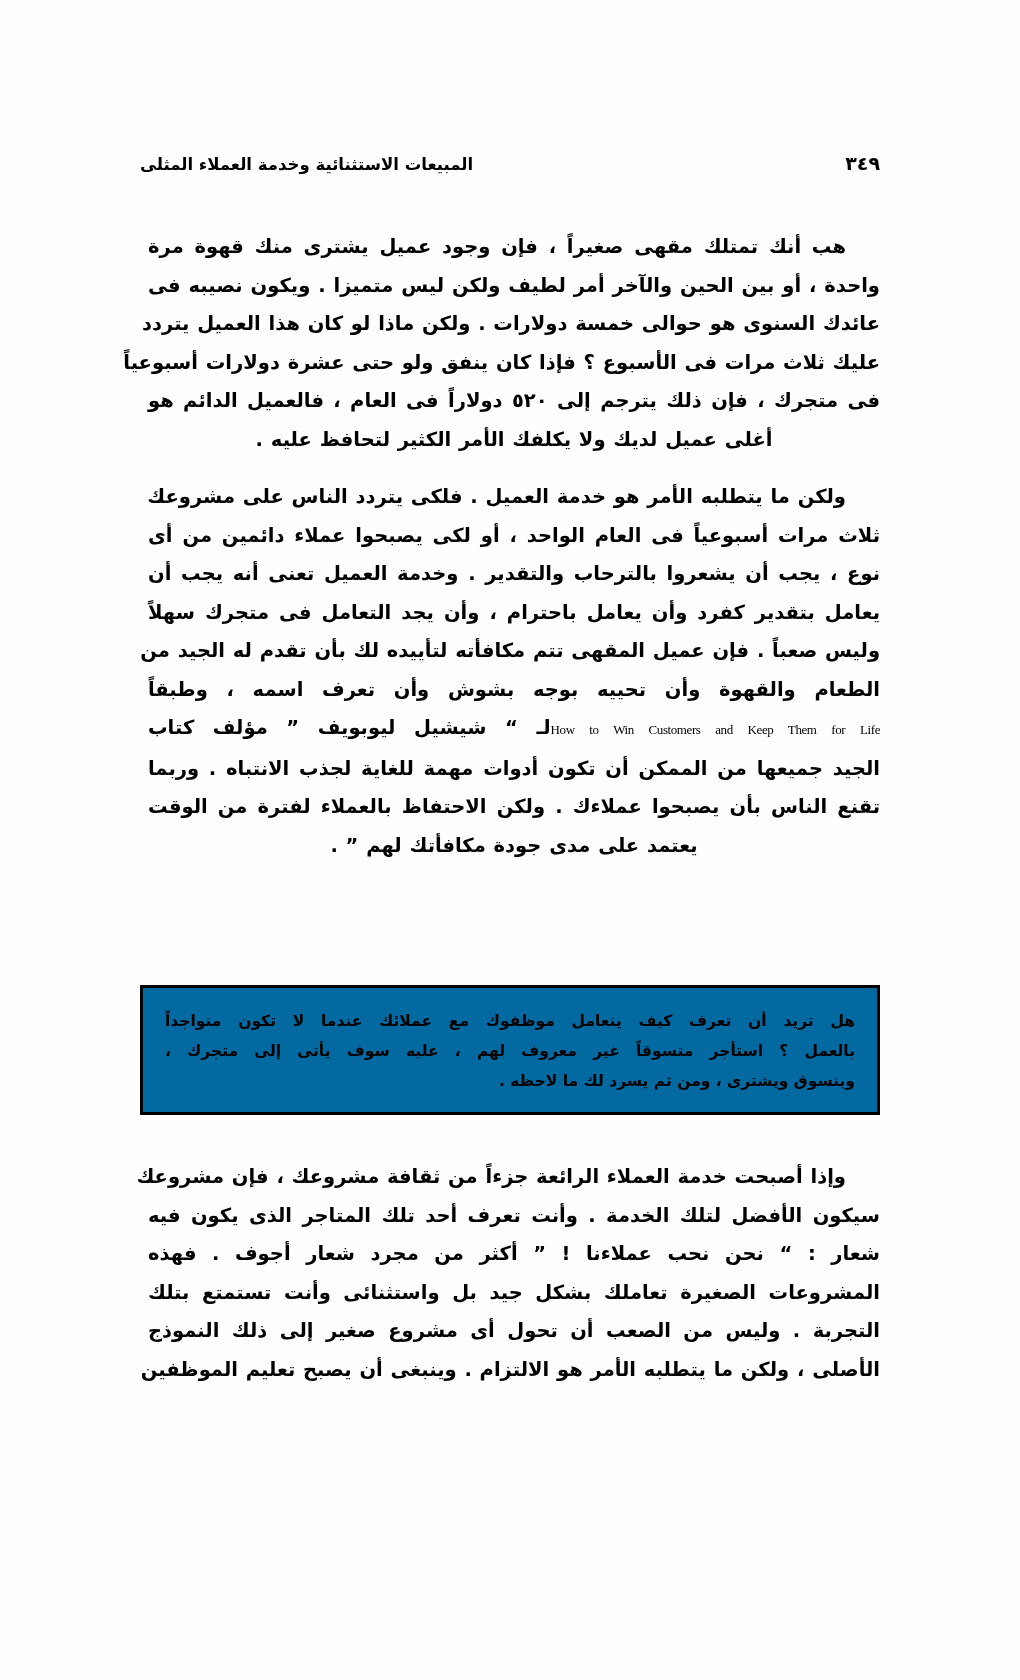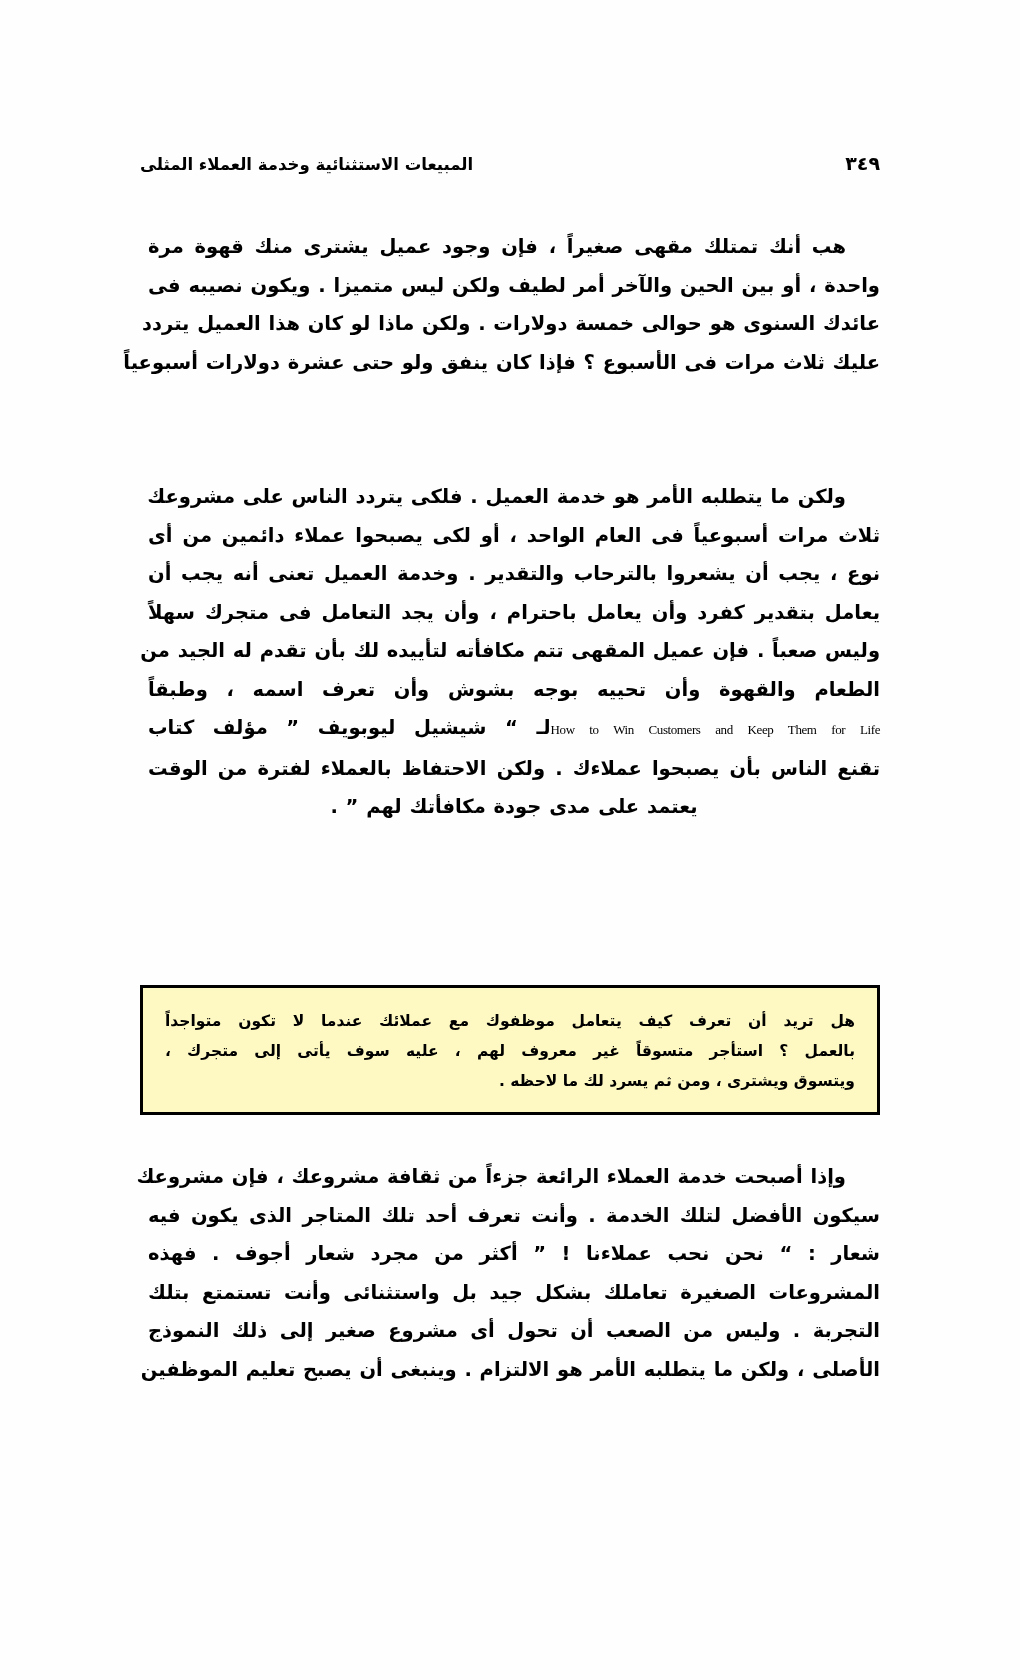--- a/index.html
+++ b/index.html
@@ -95,21 +95,21 @@
 
   
   .callout {
     position: absolute;
     top: 985px;
     right: 140px;
     left: 140px;
     border: 3px solid #000;
     padding: 18px 22px 16px 22px;
     direction: rtl;
-    background: #fef9c3;
+    background: #0369a1;
     box-sizing: border-box;
   }
   .callout .cl {
     display: block;
     font-size: 15.5px;
     line-height: 30px;
     font-weight: bold;
     letter-spacing: -0.2px;
     text-align: justify;
     text-align-last: justify;
@@ -142,32 +142,35 @@
     <span class="folio">٣٤٩</span>
     <span class="header-title">المبيعات الاستثنائية وخدمة العملاء المثلى</span>
   </div>
 
   <div class="col" id="para-1">
     <p class="para">
       <span class="ln indent">هب أنك تمتلك مقهى صغيراً ، فإن وجود عميل يشترى منك قهوة مرة</span>
       <span class="ln">واحدة ، أو بين الحين والآخر أمر لطيف ولكن ليس متميزا . ويكون نصيبه فى</span>
       <span class="ln">عائدك السنوى هو حوالى خمسة دولارات . ولكن ماذا لو كان هذا العميل يتردد</span>
       <span class="ln">عليك ثلاث مرات فى الأسبوع ؟ فإذا كان ينفق ولو حتى عشرة دولارات أسبوعياً</span>
+      <span class="ln">فى متجرك ، فإن ذلك يترجم إلى ٥٢٠ دولاراً فى العام ، فالعميل الدائم هو</span>
+      <span class="ln last-center">أغلى عميل لديك ولا يكلفك الأمر الكثير لتحافظ عليه .</span>
     </p>
   </div>
 
   <div class="col" id="para-2">
     <p class="para">
       <span class="ln indent">ولكن ما يتطلبه الأمر هو خدمة العميل . فلكى يتردد الناس على مشروعك</span>
       <span class="ln">ثلاث مرات أسبوعياً فى العام الواحد ، أو لكى يصبحوا عملاء دائمين من أى</span>
       <span class="ln">نوع ، يجب أن يشعروا بالترحاب والتقدير . وخدمة العميل تعنى أنه يجب أن</span>
       <span class="ln">يعامل بتقدير كفرد وأن يعامل باحترام ، وأن يجد التعامل فى متجرك سهلاً</span>
       <span class="ln">وليس صعباً . فإن عميل المقهى تتم مكافأته لتأييده لك بأن تقدم له الجيد من</span>
       <span class="ln">الطعام والقهوة وأن تحييه بوجه بشوش وأن تعرف اسمه ، وطبقاً</span>
       <span class="ln"><span class="en">How to Win Customers and Keep Them for Life</span><span>لـ “ شيشيل ليوبويف ” مؤلف كتاب</span></span>
+      <span class="ln">الجيد جميعها من الممكن أن تكون أدوات مهمة للغاية لجذب الانتباه . وربما</span>
       <span class="ln">تقنع الناس بأن يصبحوا عملاءك . ولكن الاحتفاظ بالعملاء لفترة من الوقت</span>
       <span class="ln last-center">يعتمد على مدى جودة مكافأتك لهم ” .</span>
     </p>
   </div>
 
   <div class="callout">
     <span class="cl">هل تريد أن تعرف كيف يتعامل موظفوك مع عملائك عندما لا تكون متواجداً</span>
     <span class="cl">بالعمل ؟ استأجر متسوقاً غير معروف لهم ، عليه سوف يأتى إلى متجرك ،</span>
     <span class="cl last">ويتسوق ويشترى ، ومن ثم يسرد لك ما لاحظه .</span>
   </div>

